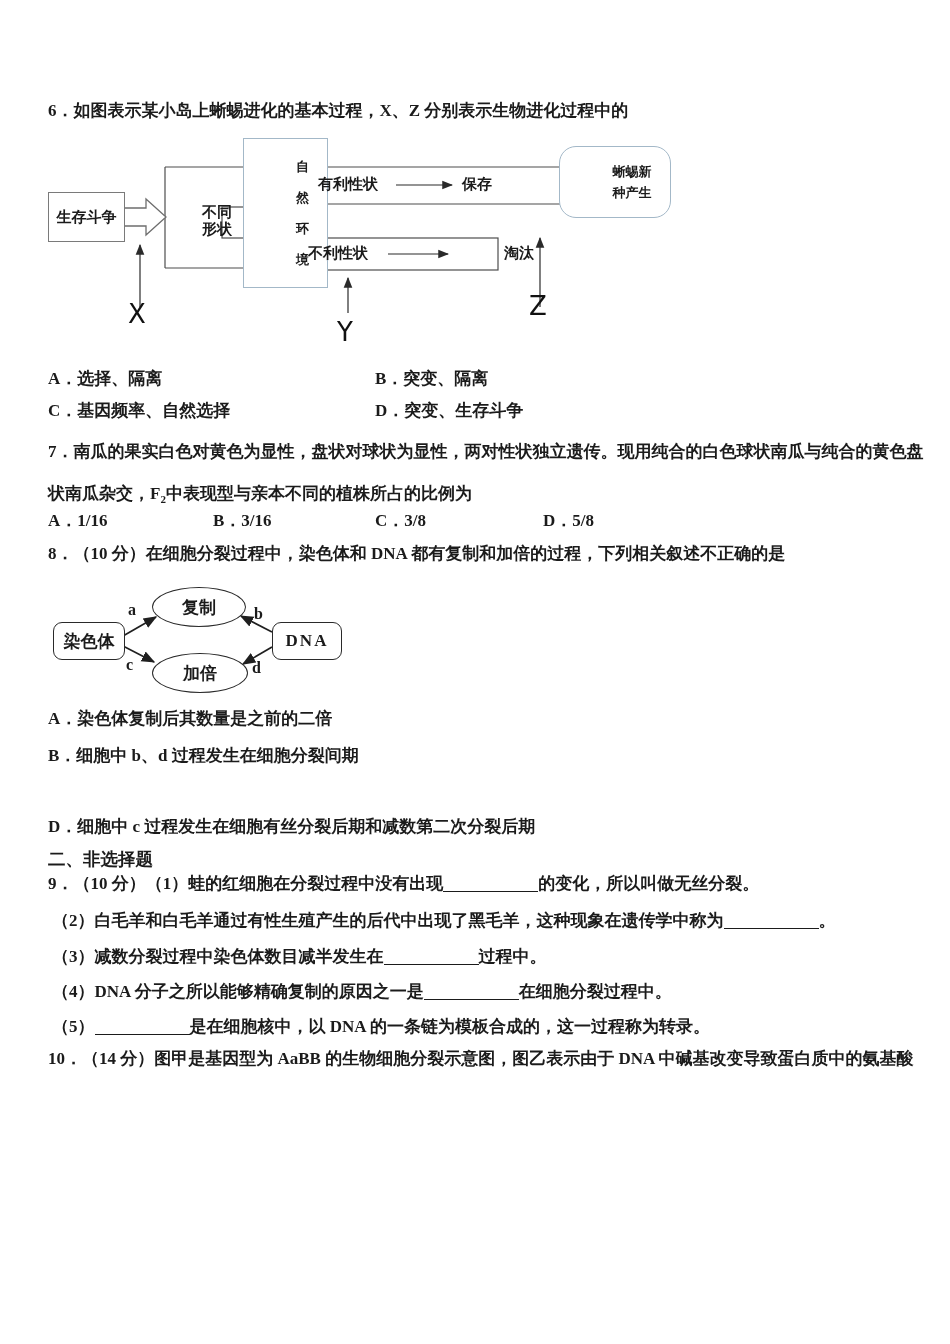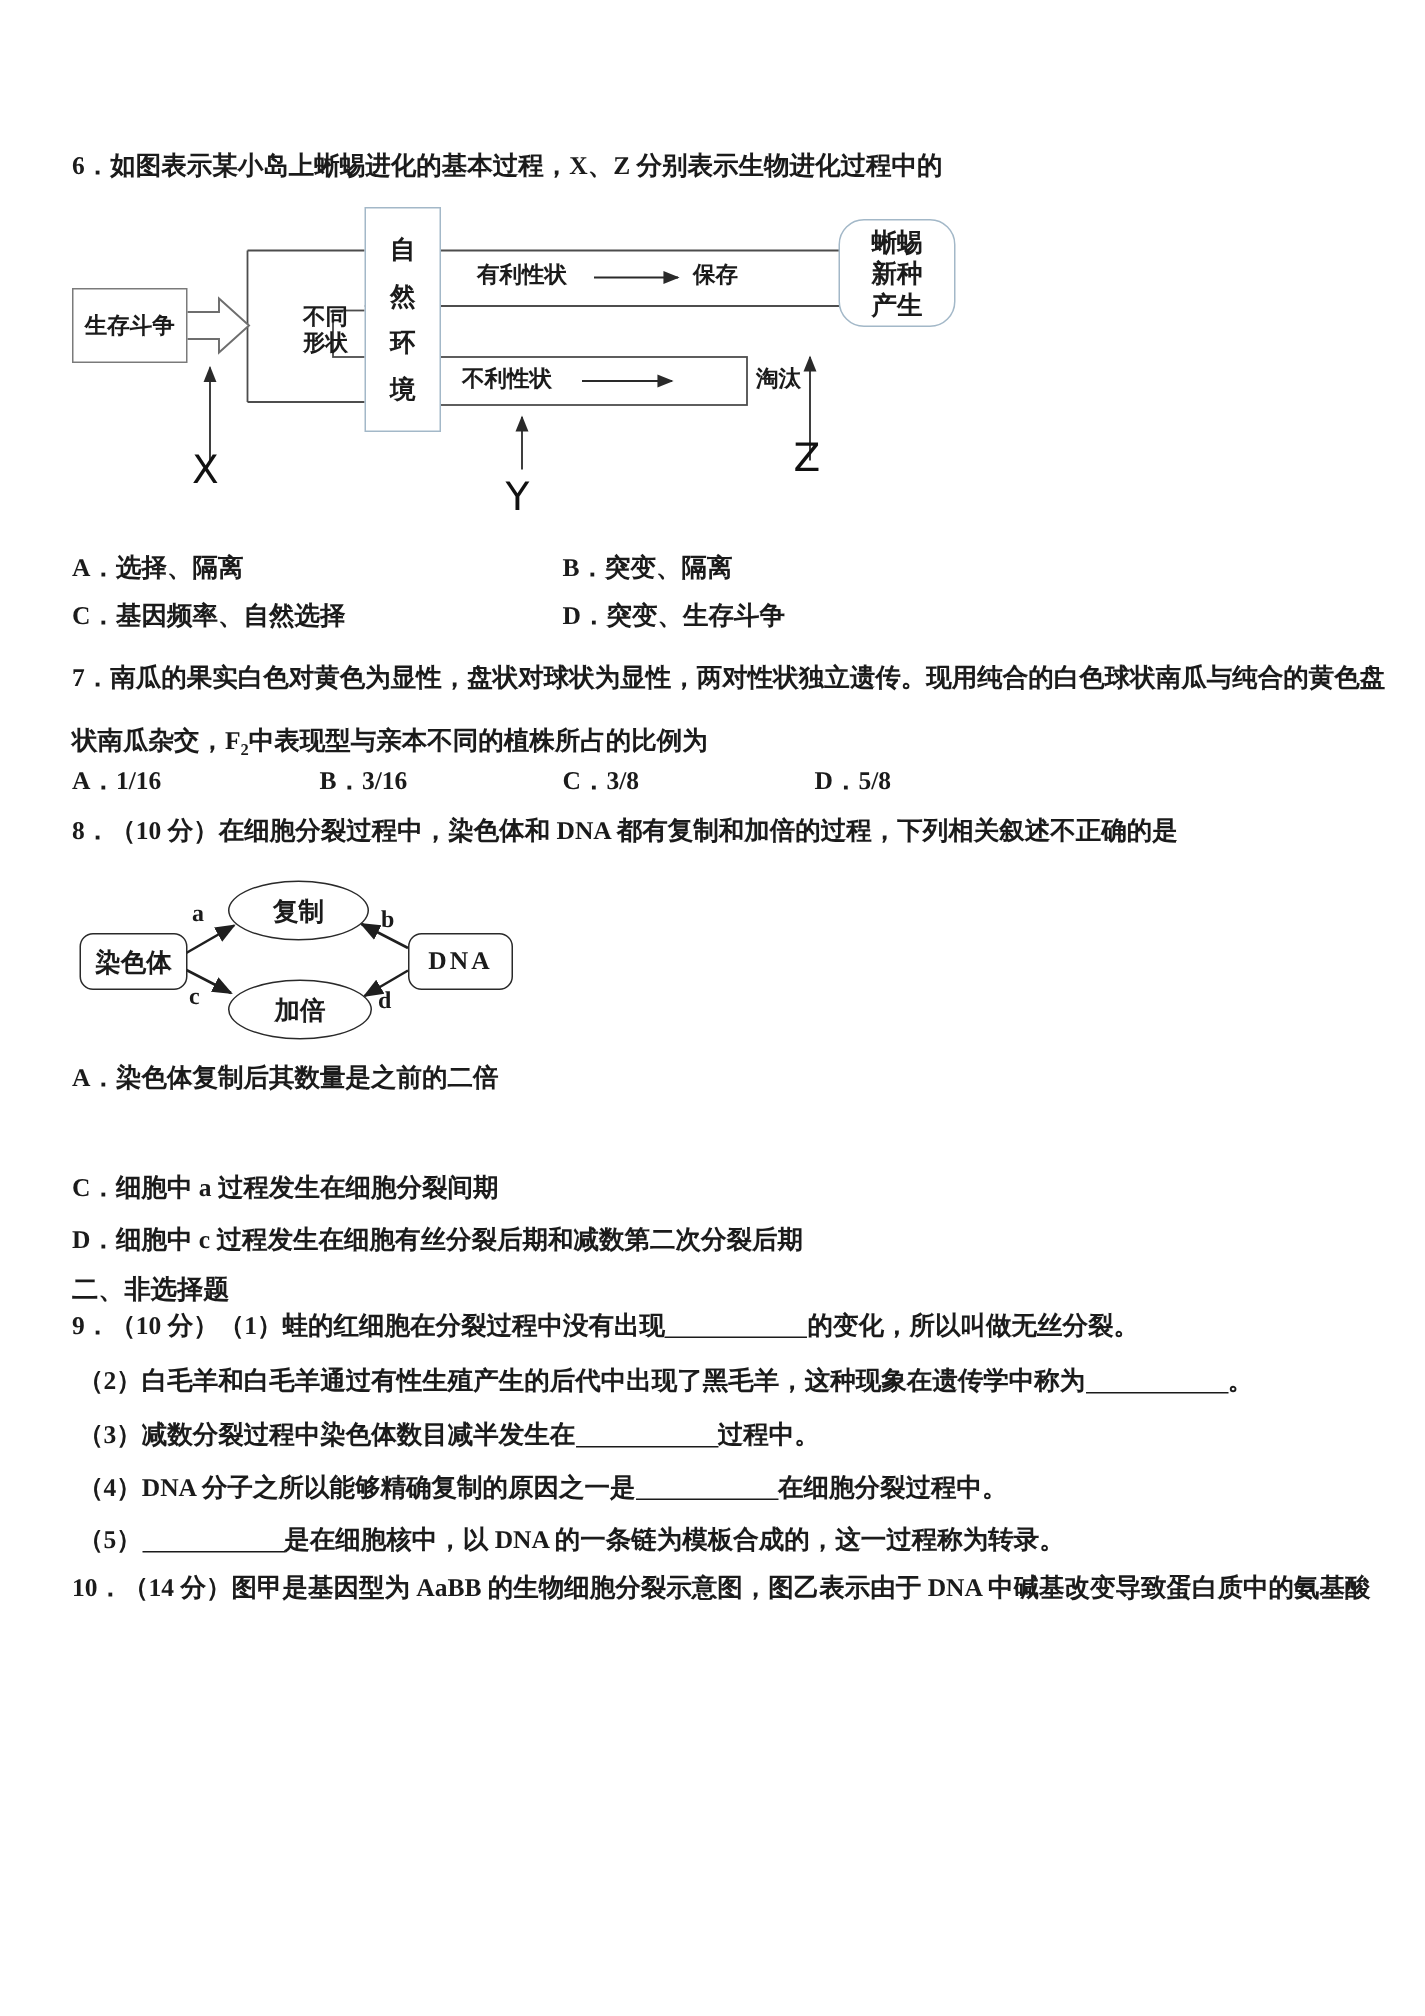--- a/index.html
+++ b/index.html
@@ -14,21 +14,21 @@
   sub{font-size:11px;}
   
   .diag{position:absolute;left:0;}
   .diag svg{position:absolute;left:0;top:0;}
   .dlbl{position:absolute;font-size:15px;font-weight:600;line-height:17px;white-space:nowrap;}
   
   .d6{top:135px;width:700px;height:215px;}
   .box-gray{position:absolute;border:1.2px solid #7a7a7a;background:#fff;
     display:flex;align-items:center;justify-content:center;font-size:15px;font-weight:600;}
   .box-blue{position:absolute;border:1.3px solid #a3b8c8;background:#fff;
-    display:flex;align-items:center;justify-content:center;font-size:17px;font-weight:600;text-align:center;}
+    display:flex;align-items:center;justify-content:center;font-size:13px;font-weight:600;text-align:center;padding-left:34px;}
   .xyz{position:absolute;font-family:"DejaVu Sans","Liberation Sans",sans-serif;
     font-size:26px;font-weight:400;color:#111;}
   
   .d8{top:583px;width:400px;height:120px;}
   .node{position:absolute;border:1.9px solid #2a2a2a;background:#fff;
     display:flex;align-items:center;justify-content:center;font-size:17px;font-weight:700;}
   .rrect{border-radius:9px;}
   .ell{border-radius:50%;}
   .abcd{position:absolute;font-size:16px;font-weight:700;}
 </style>
@@ -112,21 +112,21 @@
     <div class="node ell" style="left:152px;top:4px;width:92px;height:38px;">复制</div>
     <div class="node ell" style="left:152px;top:70px;width:94px;height:38px;">加倍</div>
     <div class="node rrect" style="left:272px;top:39px;width:68px;height:36px;letter-spacing:2px;">DNA</div>
     <div class="abcd" style="left:128px;top:18px;">a</div>
     <div class="abcd" style="left:254px;top:22px;">b</div>
     <div class="abcd" style="left:126px;top:73px;">c</div>
     <div class="abcd" style="left:252px;top:76px;">d</div>
   </div>
 
   <div class="t" style="left:48px;top:708px;">A．染色体复制后其数量是之前的二倍</div>
-  <div class="t" style="left:48px;top:781px;">C．细胞中 a 过程发生在细胞分裂间期</div>
+  <div class="t" style="left:48px;top:745px;">B．细胞中 b、d 过程发生在细胞分裂间期</div>
   <div class="t" style="left:48px;top:816px;">D．细胞中 c 过程发生在细胞有丝分裂后期和减数第二次分裂后期</div>
 
   <div class="t sect" style="left:48px;top:848px;">二、非选择题</div>
 
   <div class="t" style="left:48px;top:873px;">
     <span>9．（10 分）（1）蛙的红细胞在分裂过程中没有出现</span><span class="blank"></span><span>的变化，所以叫做无丝分裂。</span>
   </div>
   <div class="t" style="left:52px;top:910px;">
     <span>（2）白毛羊和白毛羊通过有性生殖产生的后代中出现了黑毛羊，这种现象在遗传学中称为</span><span class="blank"></span><span>。</span>
   </div>

